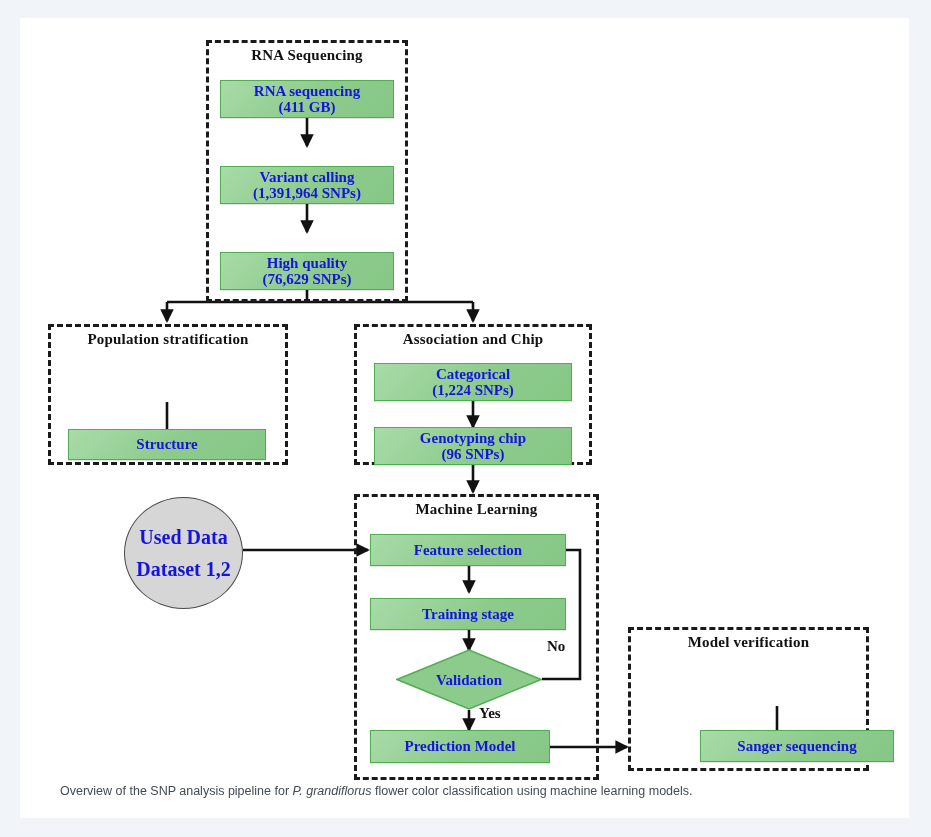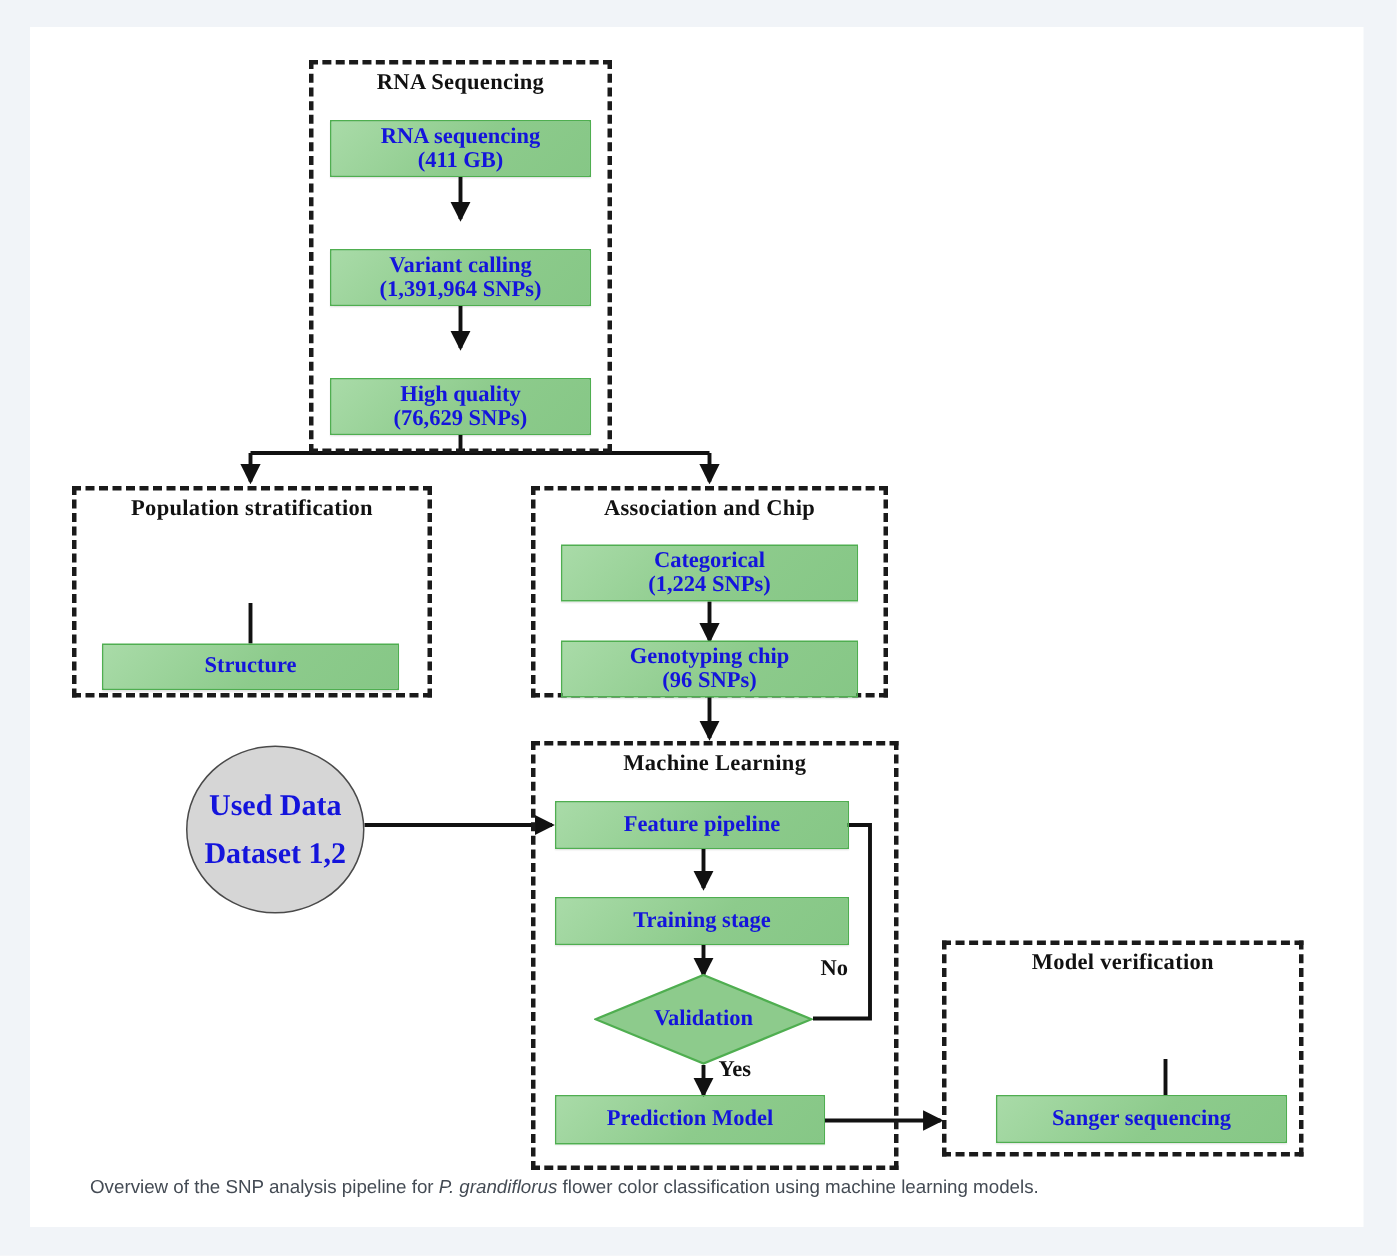--- a/index.html
+++ b/index.html
@@ -225,21 +225,21 @@
 
       <div class="circle" style="left:104px; top:479px; width:119px; height:112px;">
         <span>Used Data</span>
         <span>Dataset 1,2</span>
       </div>
 
       <div class="group" style="left:334px; top:476px; width:245px; height:286px;">
         <div class="group-label">Machine Learning</div>
       </div>
       <div class="node" style="left:350px; top:516px; width:196px; height:32px;">
-        <span>Feature pipeline</span>
+        <span>Feature selection</span>
       </div>
       <div class="node" style="left:350px; top:580px; width:196px; height:32px;">
         <span>Training stage</span>
       </div>
 
       <div class="diamond-wrap" style="left:376px; top:631px; width:146px; height:61px;">
         <svg width="146" height="61" viewBox="0 0 146 61">
           <polygon points="73,1 145,30.5 73,60 1,30.5" fill="#8dcb8c" stroke="#4fae50" stroke-width="1.5"></polygon>
         </svg>
         <div class="diamond-label">Validation</div>
@@ -248,21 +248,21 @@
       <div class="edge-label" style="left:527px; top:620px;">No</div>
       <div class="edge-label" style="left:459px; top:687px;">Yes</div>
 
       <div class="node" style="left:350px; top:712px; width:180px; height:33px;">
         <span>Prediction Model</span>
       </div>
 
       <div class="group" style="left:608px; top:609px; width:241px; height:144px;">
         <div class="group-label">Model verification</div>
       </div>
-      <div class="node" style="left:644px; top:712px; width:194px; height:32px;">
+      <div class="node" style="left:680px; top:712px; width:194px; height:32px;">
         <span>Sanger sequencing</span>
       </div>
 
     </div>
 
     <div id="caption">
       <span>Overview of the SNP analysis pipeline for </span><i>P. grandiflorus</i><span> flower color classification using machine learning models.</span>
     </div>
 
   </div>

